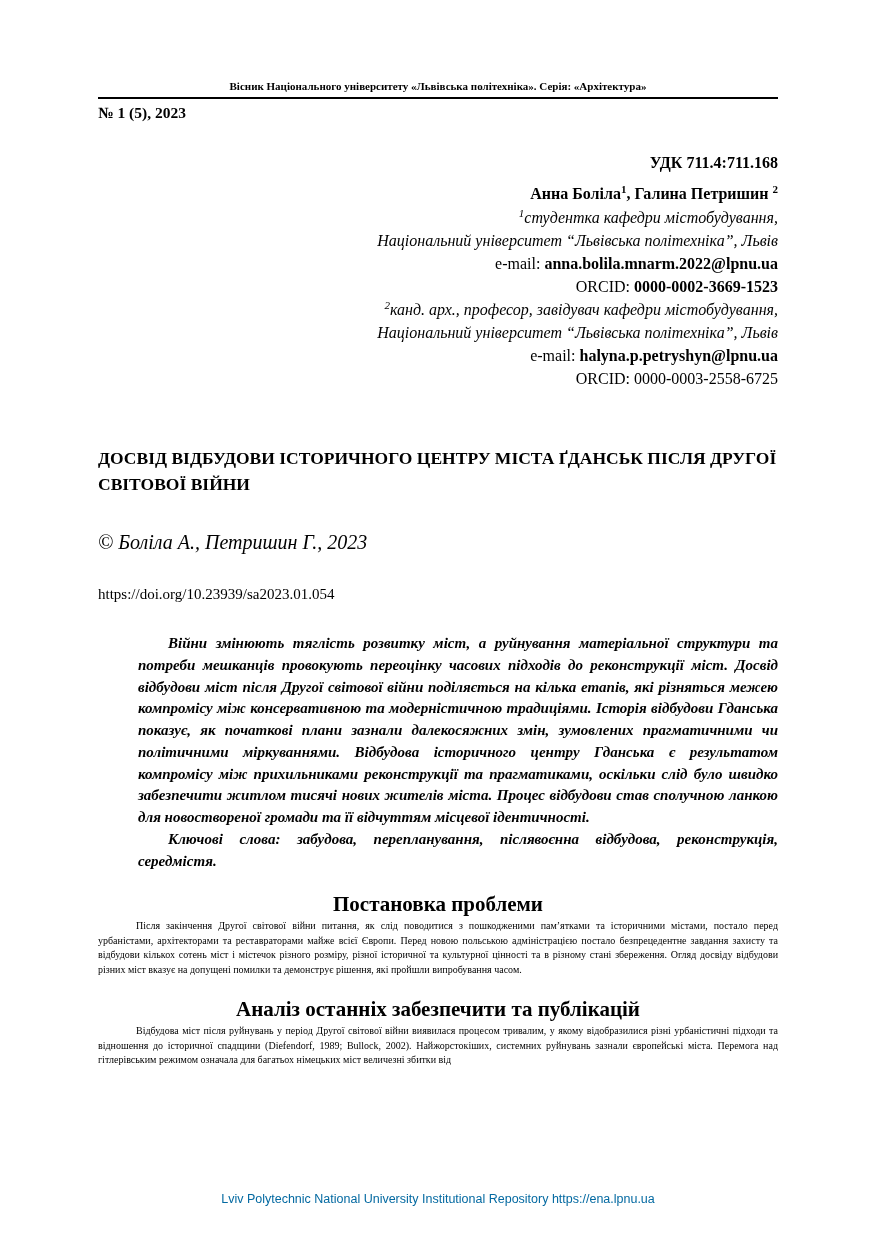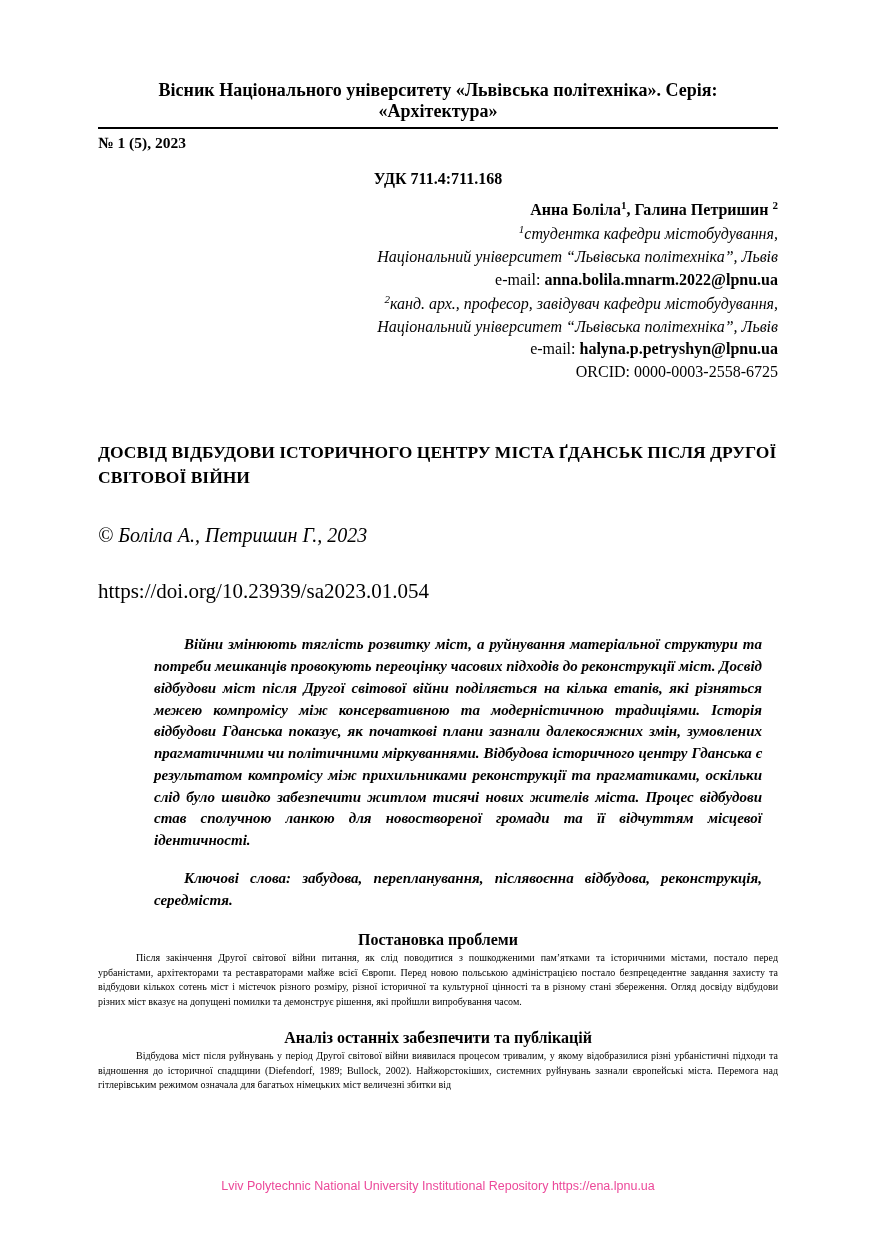--- a/index.html
+++ b/index.html
@@ -16,35 +16,35 @@
     font-family: "Liberation Serif", serif;
     box-sizing: border-box;
     padding: 80px 98px 30px 98px;
     position: relative;
     overflow: hidden;
   }
   
   .journal-line {
     text-align: center;
     font-weight: bold;
-    font-size: 18px;
+    font-size: 11px;
     padding-bottom: 5px;
     border-bottom: 2px solid #000;
   }
   .issue-line {
     font-weight: bold;
     font-size: 15.5px;
     margin-top: 5px;
   }
   
   .udk {
-    text-align: center;
+    text-align: right;
     font-weight: bold;
     font-size: 16px;
-    margin-top: 18px;
+    margin-top: 32px;
   }
   
   .authors-block {
     text-align: right;
     margin-top: 10px;
     font-size: 16px;
     line-height: 1.42;
   }
   .author-names { font-weight: bold; }
   .affil-line { font-style: italic; }
@@ -59,64 +59,64 @@
     line-height: 1.45;
   }
   
   .copyright {
     margin-top: 34px;
     font-style: italic;
     font-size: 20px;
   }
   .doi {
     margin-top: 32px;
-    font-size: 21px;
+    font-size: 15px;
   }
   
   .abstract-block {
     margin-top: 30px;
     margin-left: 40px;
     font-weight: bold;
     font-style: italic;
     font-size: 15px;
     line-height: 1.45;
     text-align: justify;
   }
   .abstract-block p {
-    margin: 16px;
+    margin: 0;
     text-indent: 30px;
   }
   .keywords {
     margin-top: 2px;
   }
   
   .section-heading {
     text-align: center;
     font-weight: bold;
-    font-size: 16px;
+    font-size: 21px;
     margin-top: 20px;
     margin-bottom: 2px;
   }
   .section-text {
     margin: 0;
     font-size: 10px;
     line-height: 1.45;
     text-align: justify;
     text-indent: 38px;
   }
   
   .footer {
     position: absolute;
     left: 0;
     right: 0;
-    bottom: 47px;
+    bottom: 34px;
     text-align: center;
     font-family: "Liberation Sans", sans-serif;
     font-size: 12.5px;
-    color: #ec4899;
+    color: #0369a1;
   }
 </style>
 </head>
 <body>
 
 <div class="page">
 
   <div class="journal-line">Вісник Національного університету «Львівська політехніка». Серія: «Архітектура»</div>
   <div class="issue-line">№ 1 (5), 2023</div>
 
@@ -124,20 +124,23 @@
 
   <div class="authors-block">
     <div class="author-names">
       <span>Анна Боліла</span><sup>1</sup><span>, </span><span>Галина Петришин</span> <sup>2</sup>
     </div>
 
     <div class="affil-line"><sup>1</sup><span>студентка кафедри містобудування,</span></div>
     <div class="affil-line">Національний університет “Львівська політехніка”, Львів</div>
     <div class="plain">
       <span>e-mail: </span><span class="bold">anna.bolila.mnarm.2022@lpnu.ua</span>
+    </div>
+    <div class="plain">
+      <span>ORCID: </span><span class="bold">0000-0002-3669-1523</span>
     </div>
 
     <div class="affil-line"><sup>2</sup><span>канд. арх., професор, завідувач кафедри містобудування,</span></div>
     <div class="affil-line">Національний університет “Львівська політехніка”, Львів</div>
     <div class="plain">
       <span>e-mail: </span><span class="bold">halyna.p.petryshyn@lpnu.ua</span>
     </div>
     <div class="plain">
       <span>ORCID: </span><span>0000-0003-2558-6725</span>
     </div>

